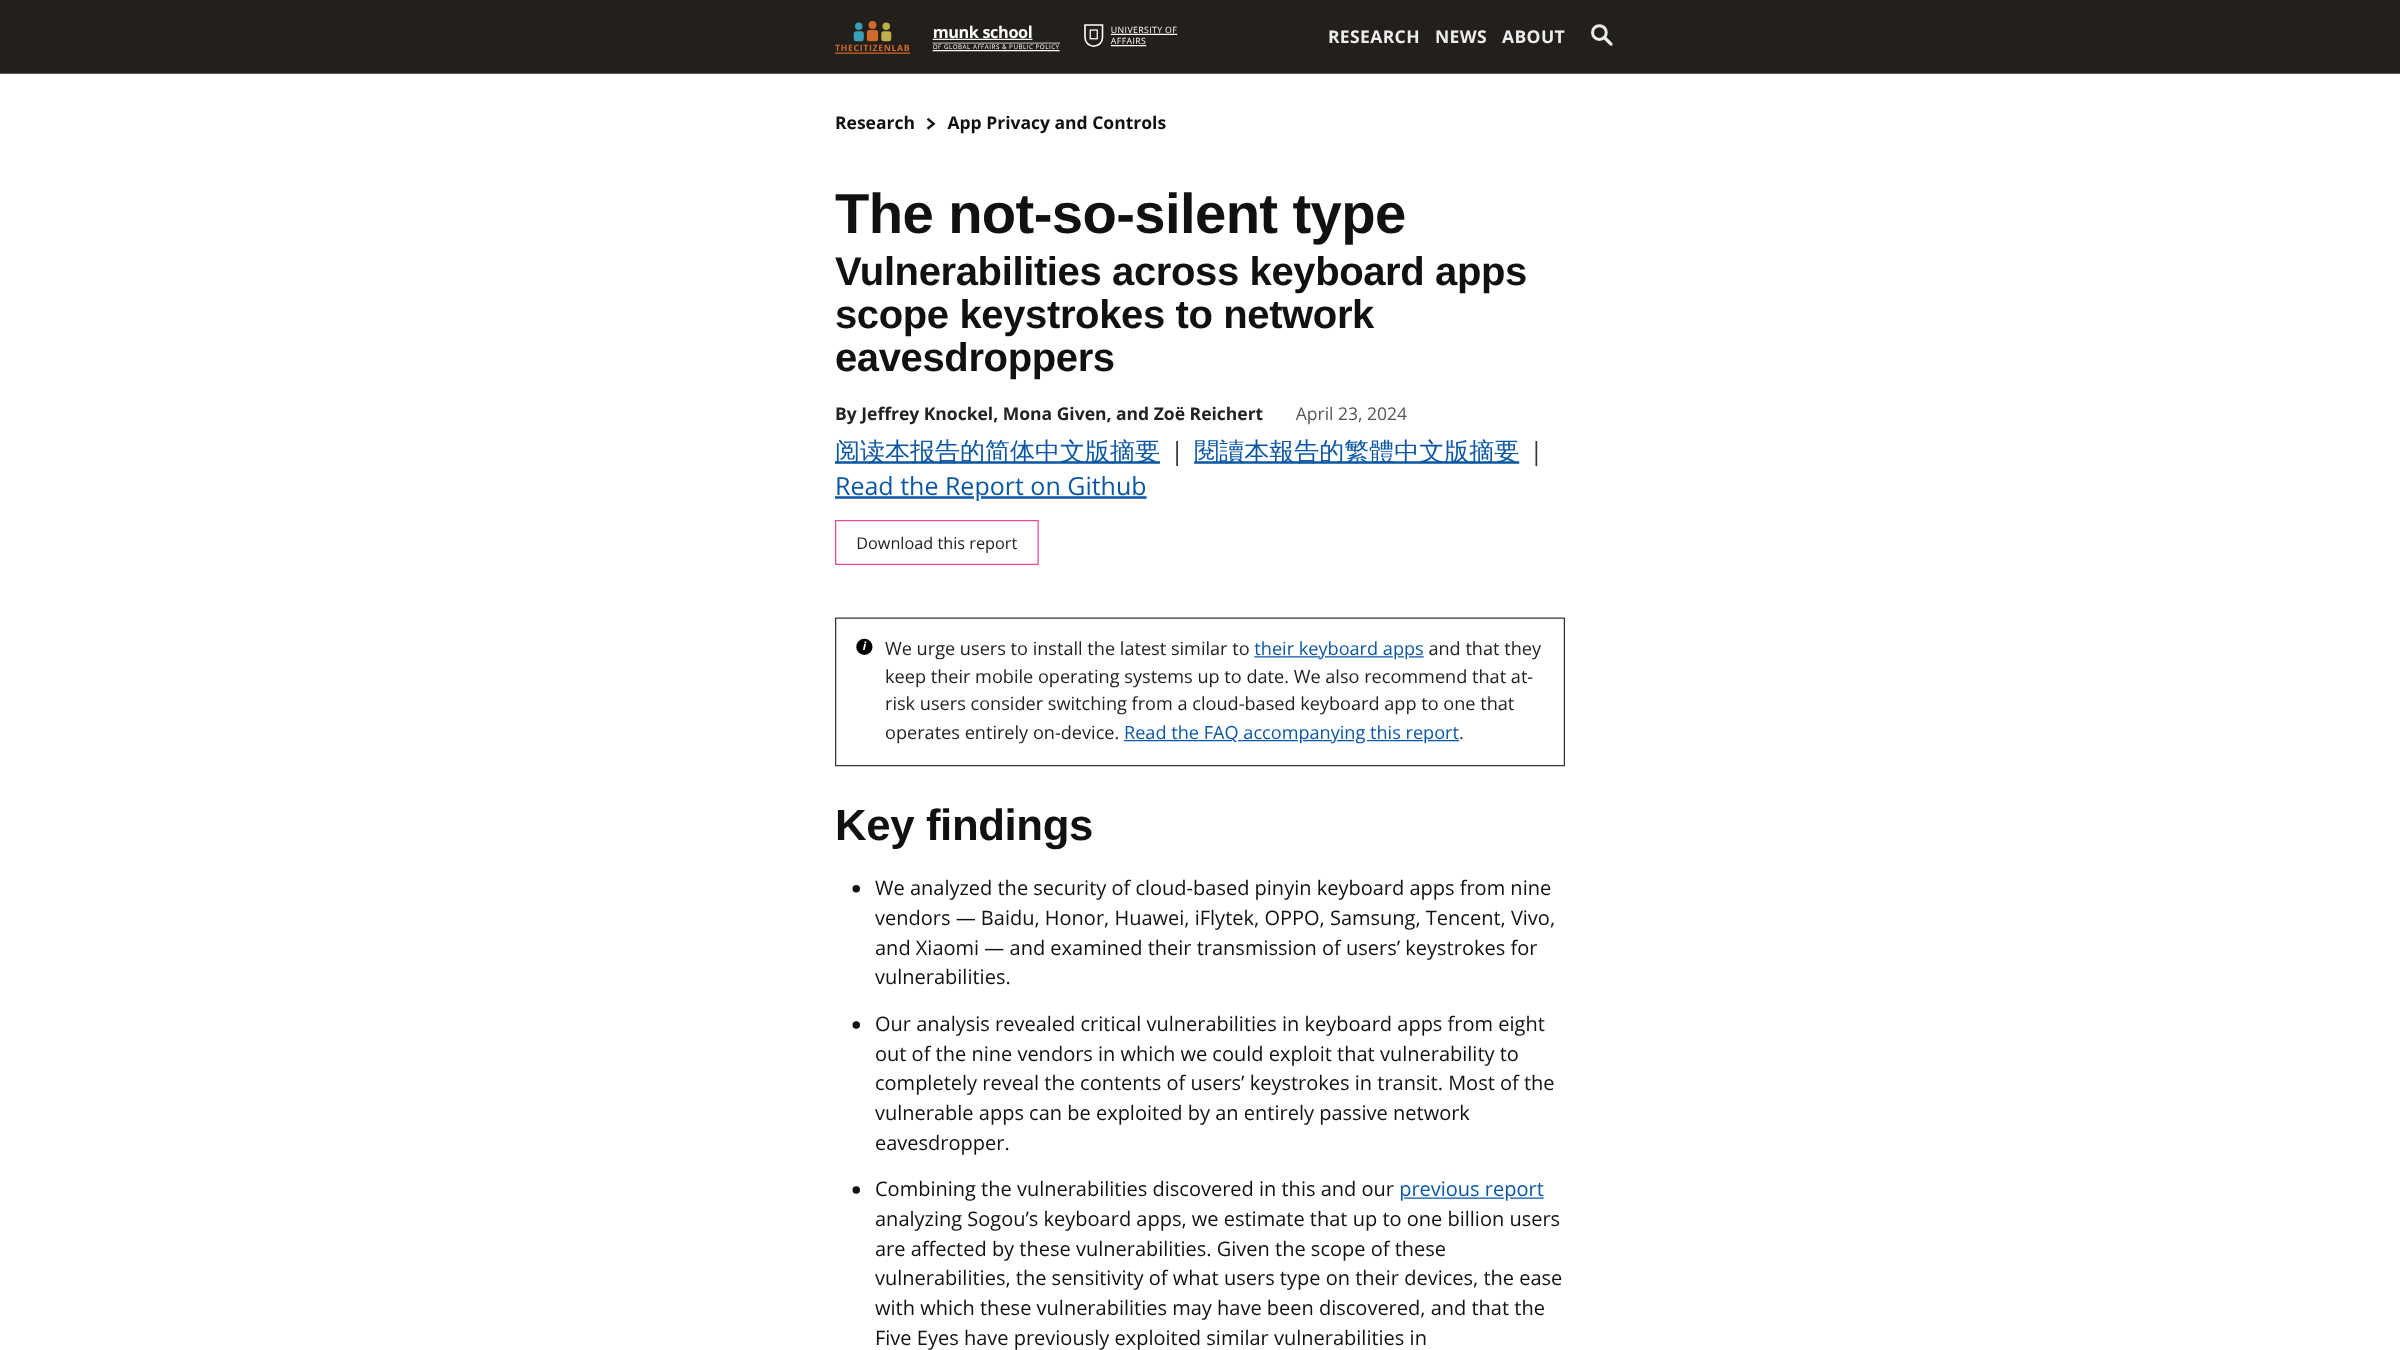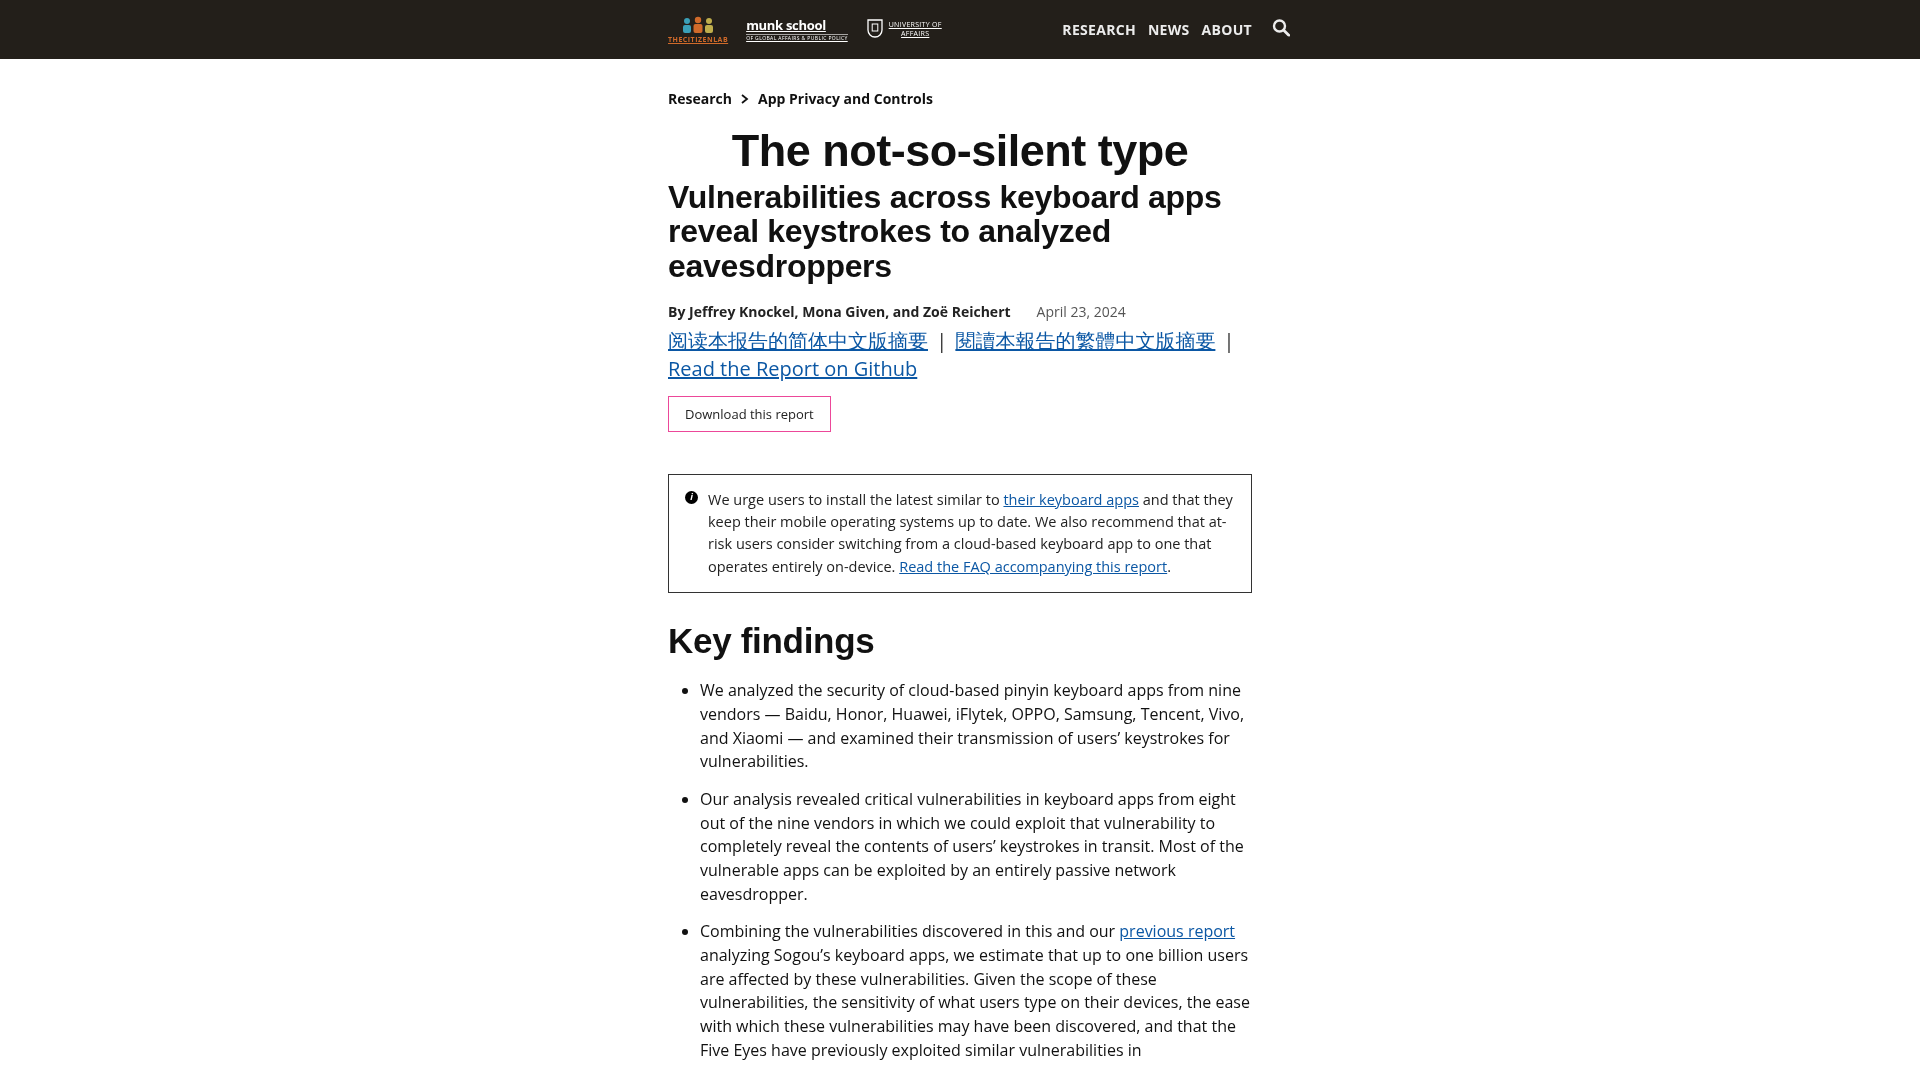--- a/index.html
+++ b/index.html
@@ -10,35 +10,35 @@
   .topbar { background: #231f1a; height: 59px; width: 100%; }
   .topbar-inner { max-width: 584px; margin: 0 auto; height: 59px; display: flex; align-items: center; justify-content: space-between; position: relative; }
   .logos { display: flex; align-items: center; gap: 18px; }
   .logo-citizenlab { display: flex; flex-direction: column; align-items: center; font-size: 8px; font-weight: 700; color: #d06a2a; letter-spacing: 0.5px; }
   .logo-citizenlab svg { display: block; }
   .logo-citizenlab-text { margin-top: 1px; font-size: 7px; }
   .logo-munk { color: #fff; line-height: 1; }
   .logo-munk .big { font-size: 13px; font-weight: 700; letter-spacing: -0.3px; }
   .logo-munk .small { font-size: 5px; letter-spacing: 0.4px; border-top: 1px solid rgba(255,255,255,0.6); margin-top: 2px; padding-top: 1px; white-space: nowrap; }
   .logo-uoft { display: flex; align-items: center; gap: 5px; color: #fff; }
-  .logo-uoft-text { font-size: 7px; line-height: 1.2; letter-spacing: 0.3px; text-align: center; }
+  .logo-uoft-text { font-size: 7px; line-height: 1.2; letter-spacing: 0.3px; }
   .main-nav { display: flex; align-items: center; gap: 12px; }
   .main-nav a { text-decoration: none; color: #ececec; font-weight: 700; font-size: 14px; letter-spacing: 0.3px; }
   .search-btn { position: absolute; right: -38px; top: 50%; transform: translateY(-50%); color: #ececec; cursor: pointer; }
 
   
   .content { max-width: 584px; margin: 0 auto; padding-top: 30px; }
 
   
   .breadcrumb { display: flex; align-items: center; gap: 8px; font-size: 14px; font-weight: 700; color: #111; }
   .breadcrumb a { color: #111; text-decoration: none; }
   .breadcrumb svg { width: 10px; height: 10px; }
 
   
-  .title { font-family: "Trebuchet MS", "Segoe UI", Arial, sans-serif; font-weight: 900; font-size: 45px; line-height: 1.02; margin-top: 20px; letter-spacing: -0.5px; text-align: center; }
+  .title { font-family: "Trebuchet MS", "Segoe UI", Arial, sans-serif; font-weight: 900; font-size: 45px; line-height: 1.02; margin-top: 40px; letter-spacing: -0.5px; }
   .subtitle { font-family: "Trebuchet MS", "Segoe UI", Arial, sans-serif; font-weight: 900; font-size: 32px; line-height: 1.08; margin-top: 6px; letter-spacing: -0.3px; }
 
   
   .byline-row { margin-top: 18px; font-size: 14px; display: flex; gap: 26px; flex-wrap: wrap; }
   .byline-row .by { font-weight: 700; color: #222; }
   .byline-row .date { color: #555; }
 
   
   .links-row { margin-top: 6px; font-size: 20px; color: #333; }
   .links-row a { text-decoration: underline; }
@@ -116,21 +116,21 @@
   <nav class="breadcrumb">
     <a href="#">Research</a>
     <svg viewBox="0 0 10 10">
         <path d="M2 1 L7 5 L2 9" fill="none" stroke="#111" stroke-width="1.8"></path>
       </svg>
     <a href="#">App Privacy and Controls</a>
   </nav>
 
   
   <h1 class="title">The not-so-silent type</h1>
-  <h2 class="subtitle">Vulnerabilities across keyboard apps reveal keystrokes to analyzed eavesdroppers</h2>
+  <h2 class="subtitle">Vulnerabilities across keyboard apps scope keystrokes to network eavesdroppers</h2>
 
   
   <div class="byline-row">
     <span class="by">By Jeffrey Knockel, Mona Given, and Zoë Reichert</span>
     <span class="date">April 23, 2024</span>
   </div>
 
   
   <div class="links-row">
     <a href="#">阅读本报告的简体中文版摘要</a><span class="sep"> | </span><a href="#">閱讀本報告的繁體中文版摘要</a><span class="sep"> | </span><a href="#">Read the Report on Github</a>

